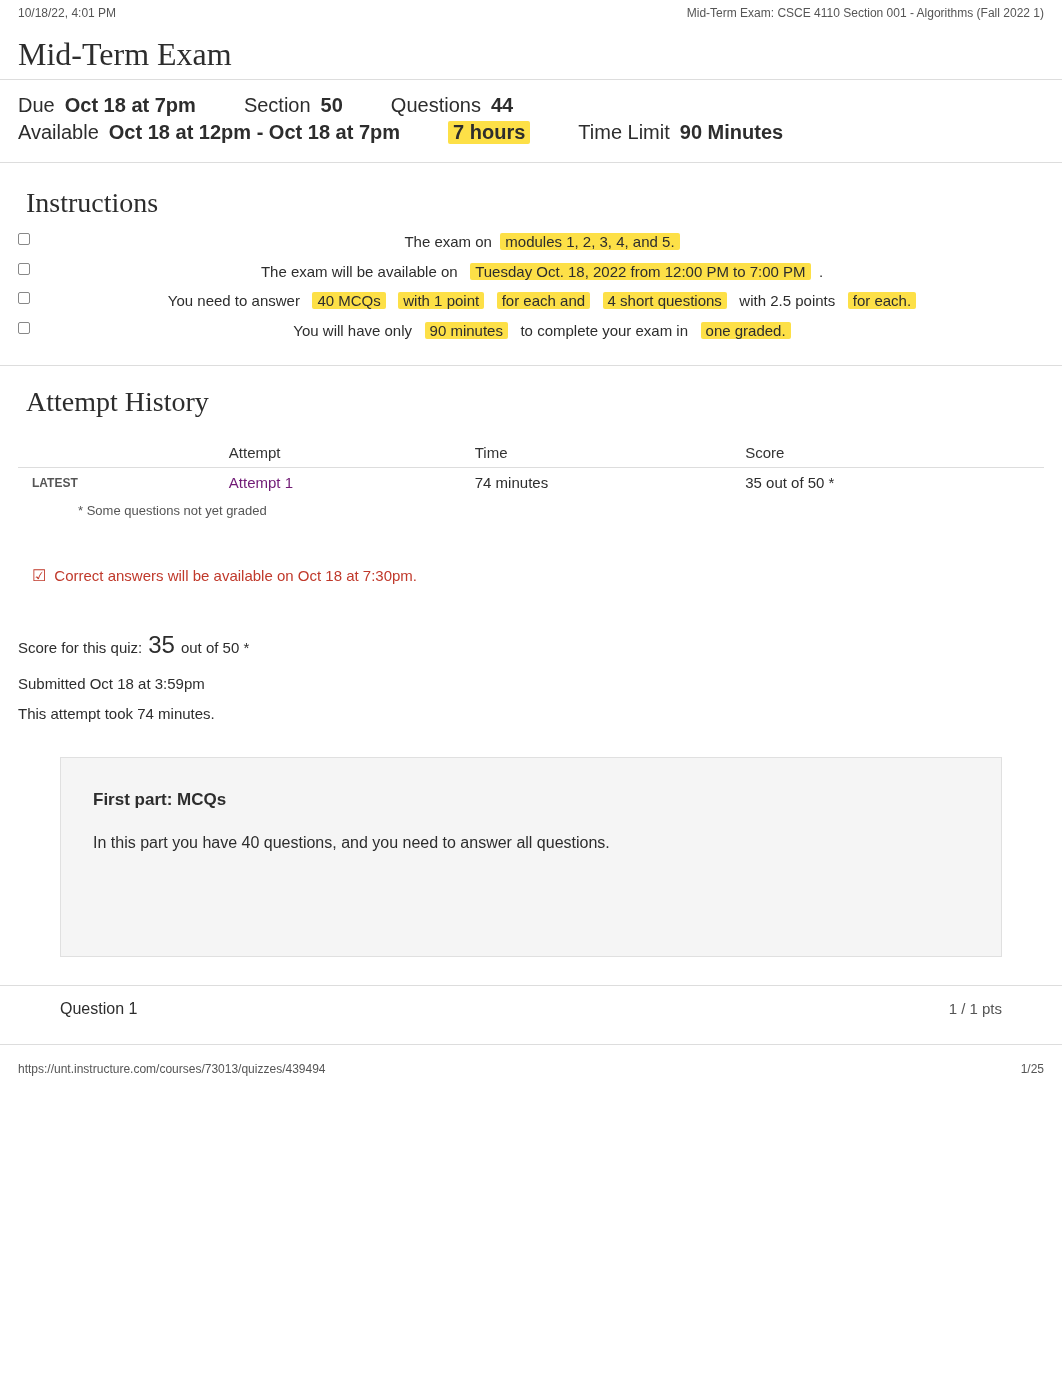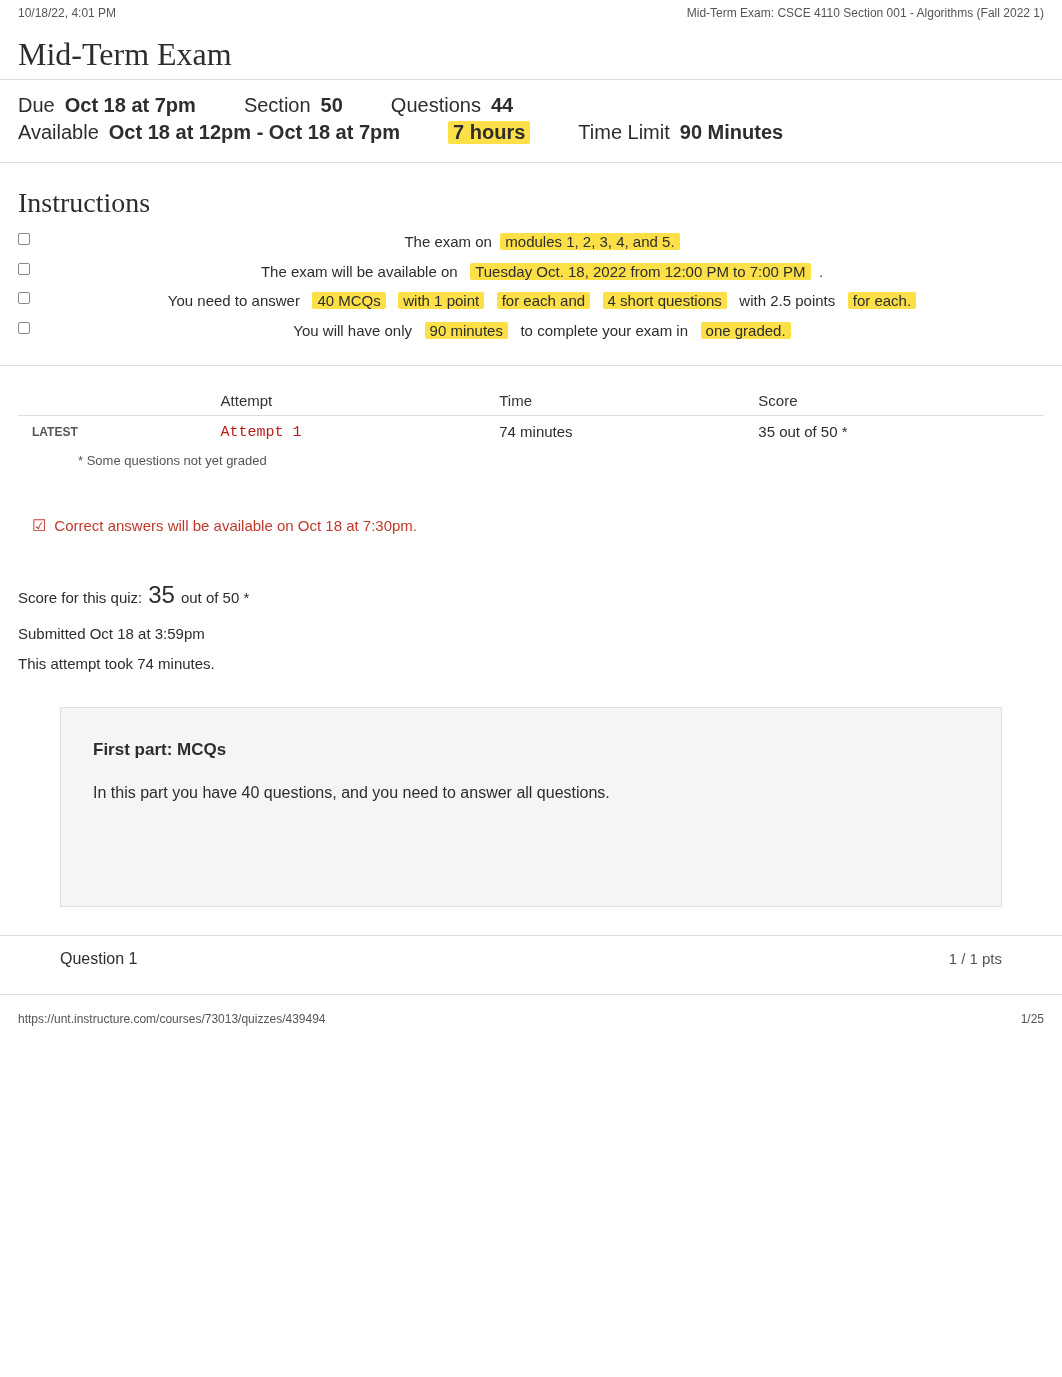--- a/index.html
+++ b/index.html
@@ -42,20 +42,21 @@
       display: flex;
       gap: 10px;
     }
     .meta-label { font-weight: normal; }
     .meta-value { font-weight: bold; }
     .section-heading {
       font-size: 28px;
       font-weight: normal;
       padding: 24px 18px 10px 18px;
       color: #2d2d2d;
+      margin-left: 8px;
     }
     .instructions-body {
       padding: 0 18px 18px 18px;
       font-size: 15px;
       line-height: 1.7;
       font-family: Arial, sans-serif;
     }
     .inst-item {
       display: flex;
       align-items: flex-start;
@@ -101,23 +102,23 @@
       padding: 6px 14px;
       border-top: 1px solid #ddd;
     }
     .latest-label {
       font-size: 12px;
       font-weight: bold;
       color: #555;
       font-family: Arial, sans-serif;
     }
     .attempt-link {
-      color: #b91c1c;
+      color: #701a75;
       text-decoration: none;
-      font-family: Liberation Mono, monospace;
+      font-family: Liberation Sans, sans-serif;
       text-align: center;
     }
     .footnote {
       font-size: 13px;
       color: #555;
       font-family: Arial, sans-serif;
       padding-left: 60px;
       margin-top: 6px;
     }
     .info-box {
@@ -274,20 +275,21 @@
         <span>You will have only</span>&nbsp;&nbsp;
         <span class="tag">90 minutes</span>&nbsp;&nbsp;
         to complete your exam in &nbsp;&nbsp;<span class="tag">one graded.</span>
       </div>
     </div>
 
   </div>
 </div>
 
 <div class="attempt-section">
+  <h2 class="section-heading" style="padding-left:0; padding-top:10px;">Attempt History</h2>
   <table class="attempt-table">
     <thead>
       <tr>
         <th></th>
         <th>Attempt</th>
         <th>Time</th>
         <th>Score</th>
       </tr>
     </thead>
     <tbody>

